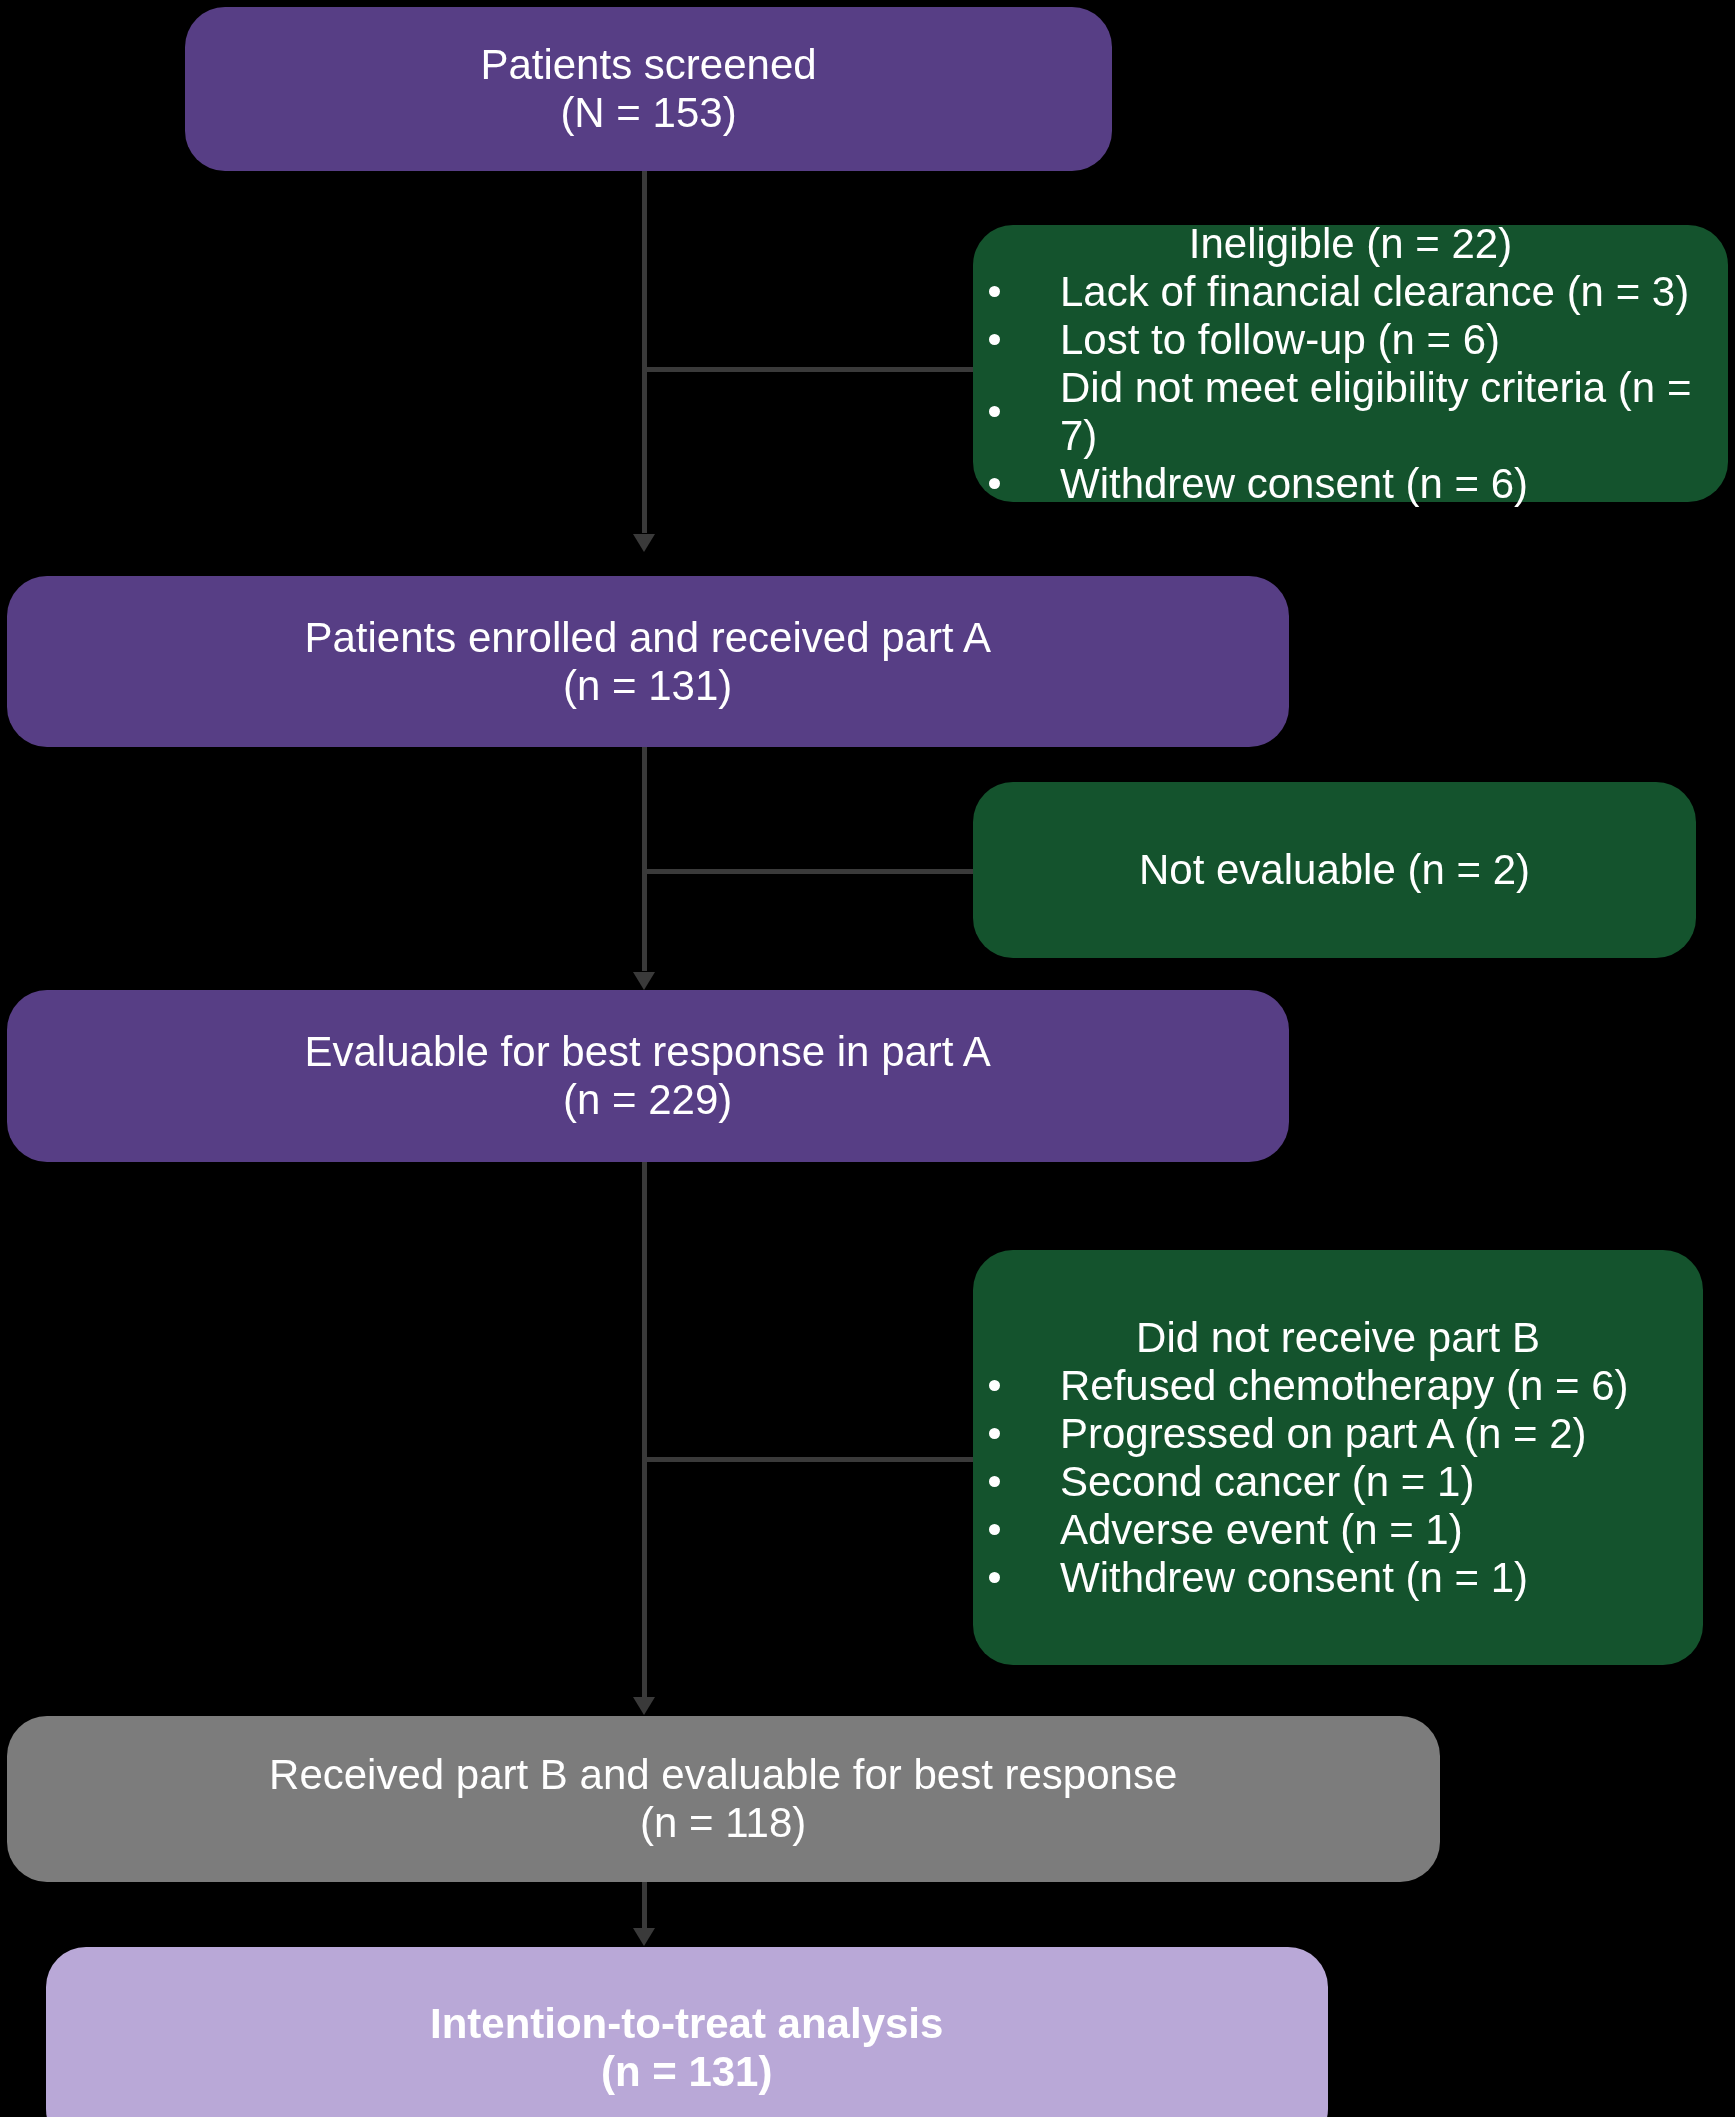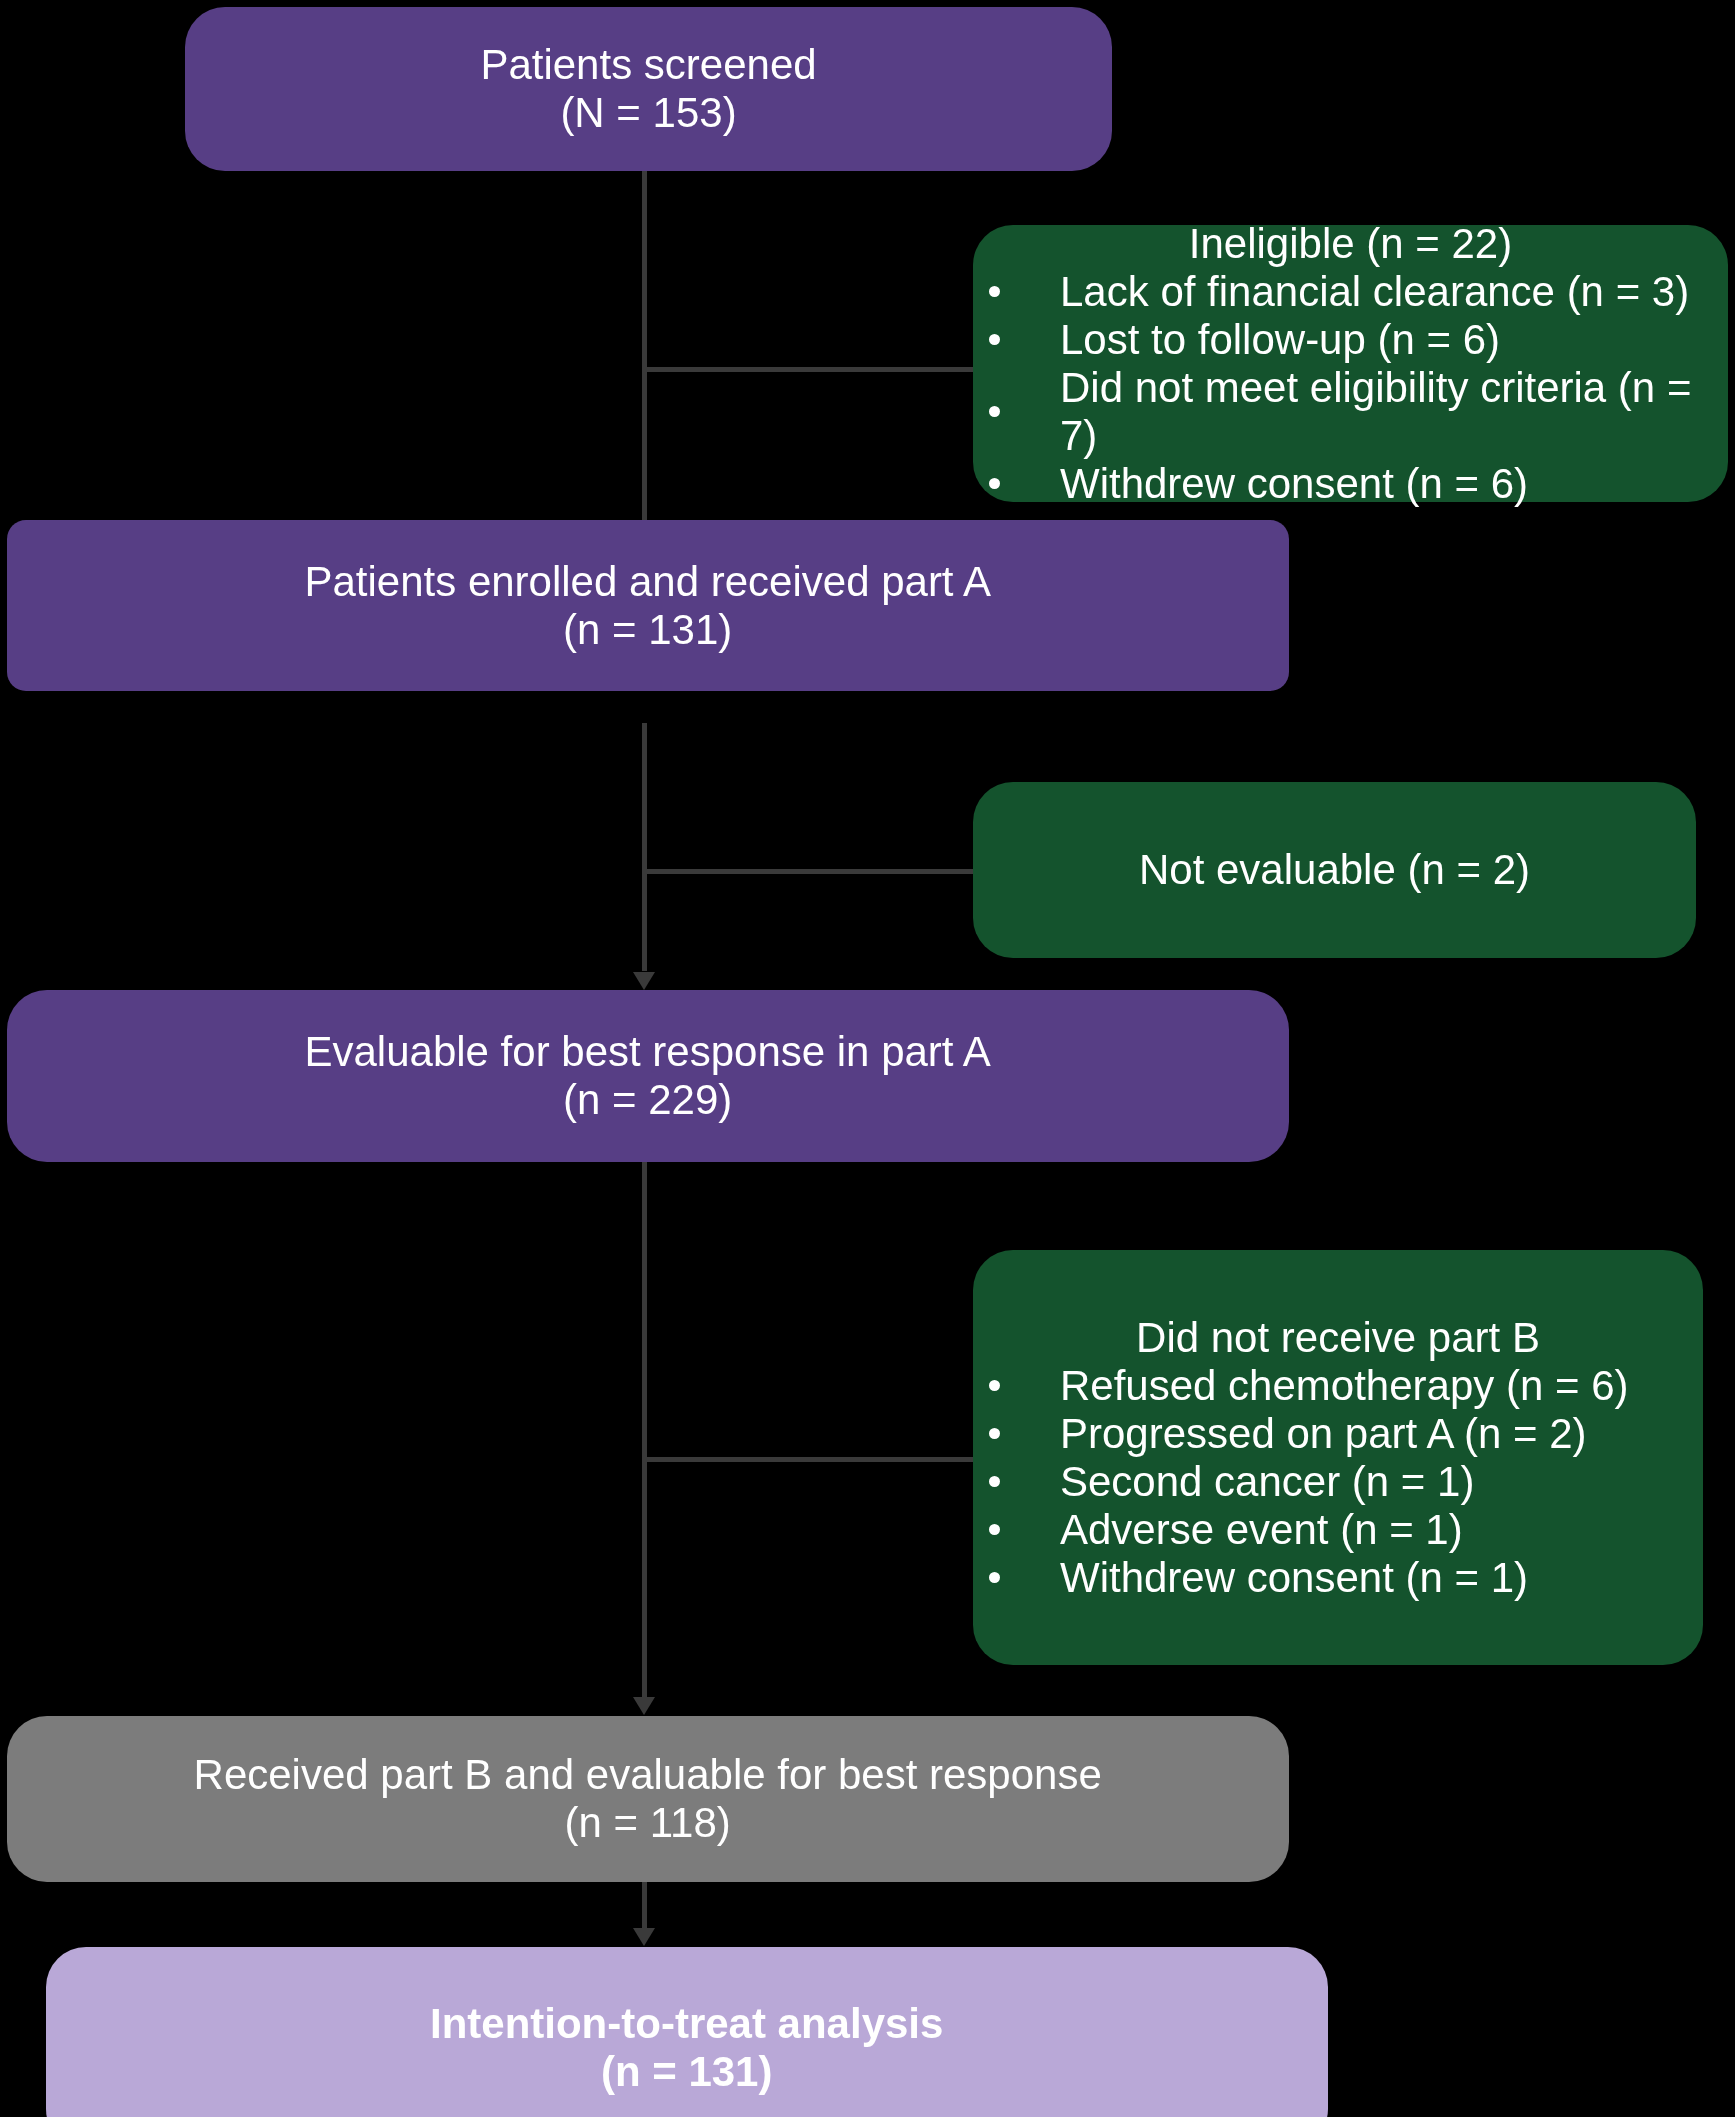--- a/index.html
+++ b/index.html
@@ -93,31 +93,31 @@
 
   <div class="hline" style="left:644px; top:367px; width:329px;"></div>
   <div class="hline" style="left:644px; top:869px; width:329px;"></div>
   <div class="hline" style="left:644px; top:1457px; width:329px;"></div>
 
   <div class="box purple" style="left:185px; top:6.7px; width:927px; height:164px;">
     <div>Patients screened</div>
     <div>(N = 153)</div>
   </div>
 
-  <div class="box purple" style="left:6.7px; top:520px; width:1282px; height:171px;border-radius:19px;">
+  <div class="box purple" style="left:6.7px; top:576px; width:1282px; height:171px;">
     <div>Patients enrolled and received part A</div>
     <div>(n = 131)</div>
   </div>
 
   <div class="box purple" style="left:6.7px; top:990px; width:1282px; height:172px;">
     <div>Evaluable for best response in part A</div>
     <div>(n = 229)</div>
   </div>
 
-  <div class="box gray" style="left:6.7px; top:1716px; width:1282px; height:166px;">
+  <div class="box gray" style="left:6.7px; top:1716px; width:1433px; height:166px;">
     <div>Received part B and evaluable for best response</div>
     <div>(n = 118)</div>
   </div>
 
   <div class="box lavender bold" style="left:6.7px; top:1947px; width:1282px; height:202px;margin-left:39px;">
     <div>Intention-to-treat analysis</div>
     <div>(n = 131)</div>
   </div>
 
   <div class="box green" style="left:973px; top:225px; width:755px; height:277px;">

